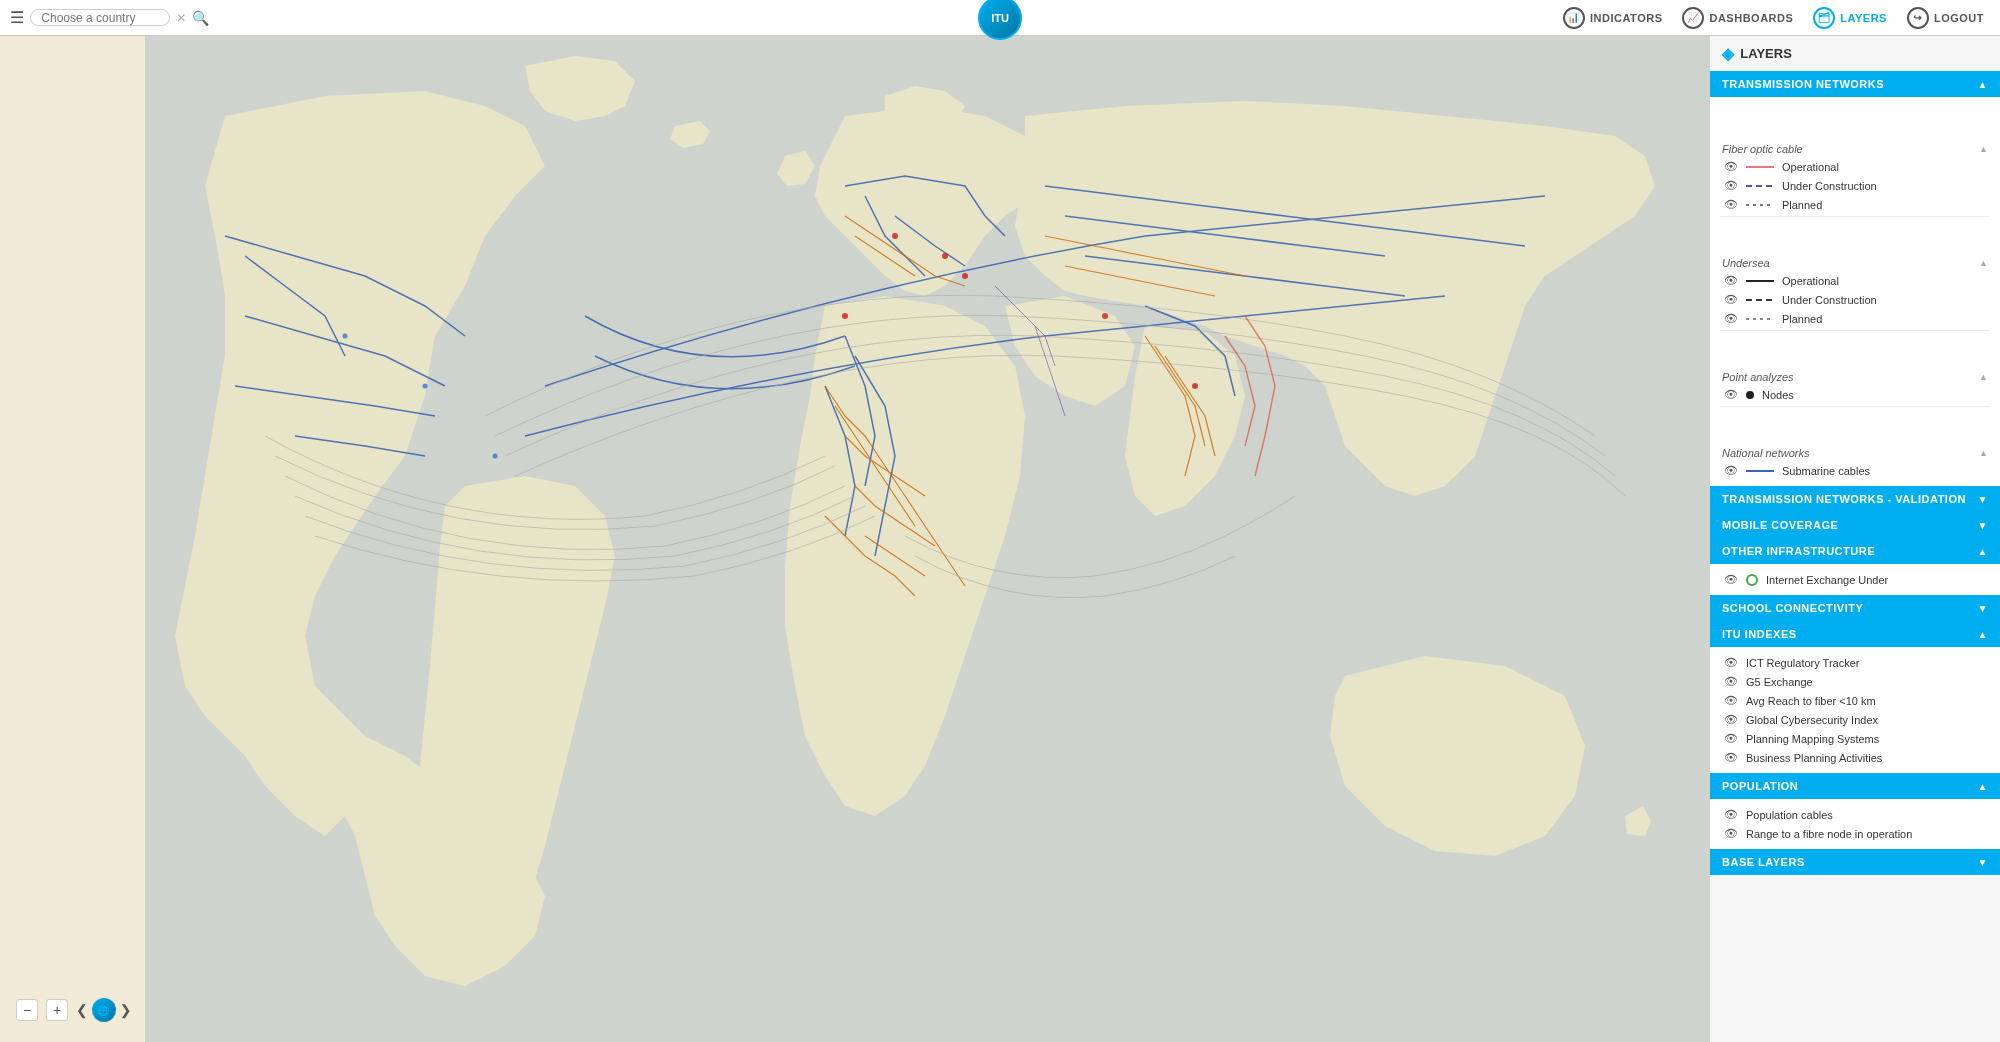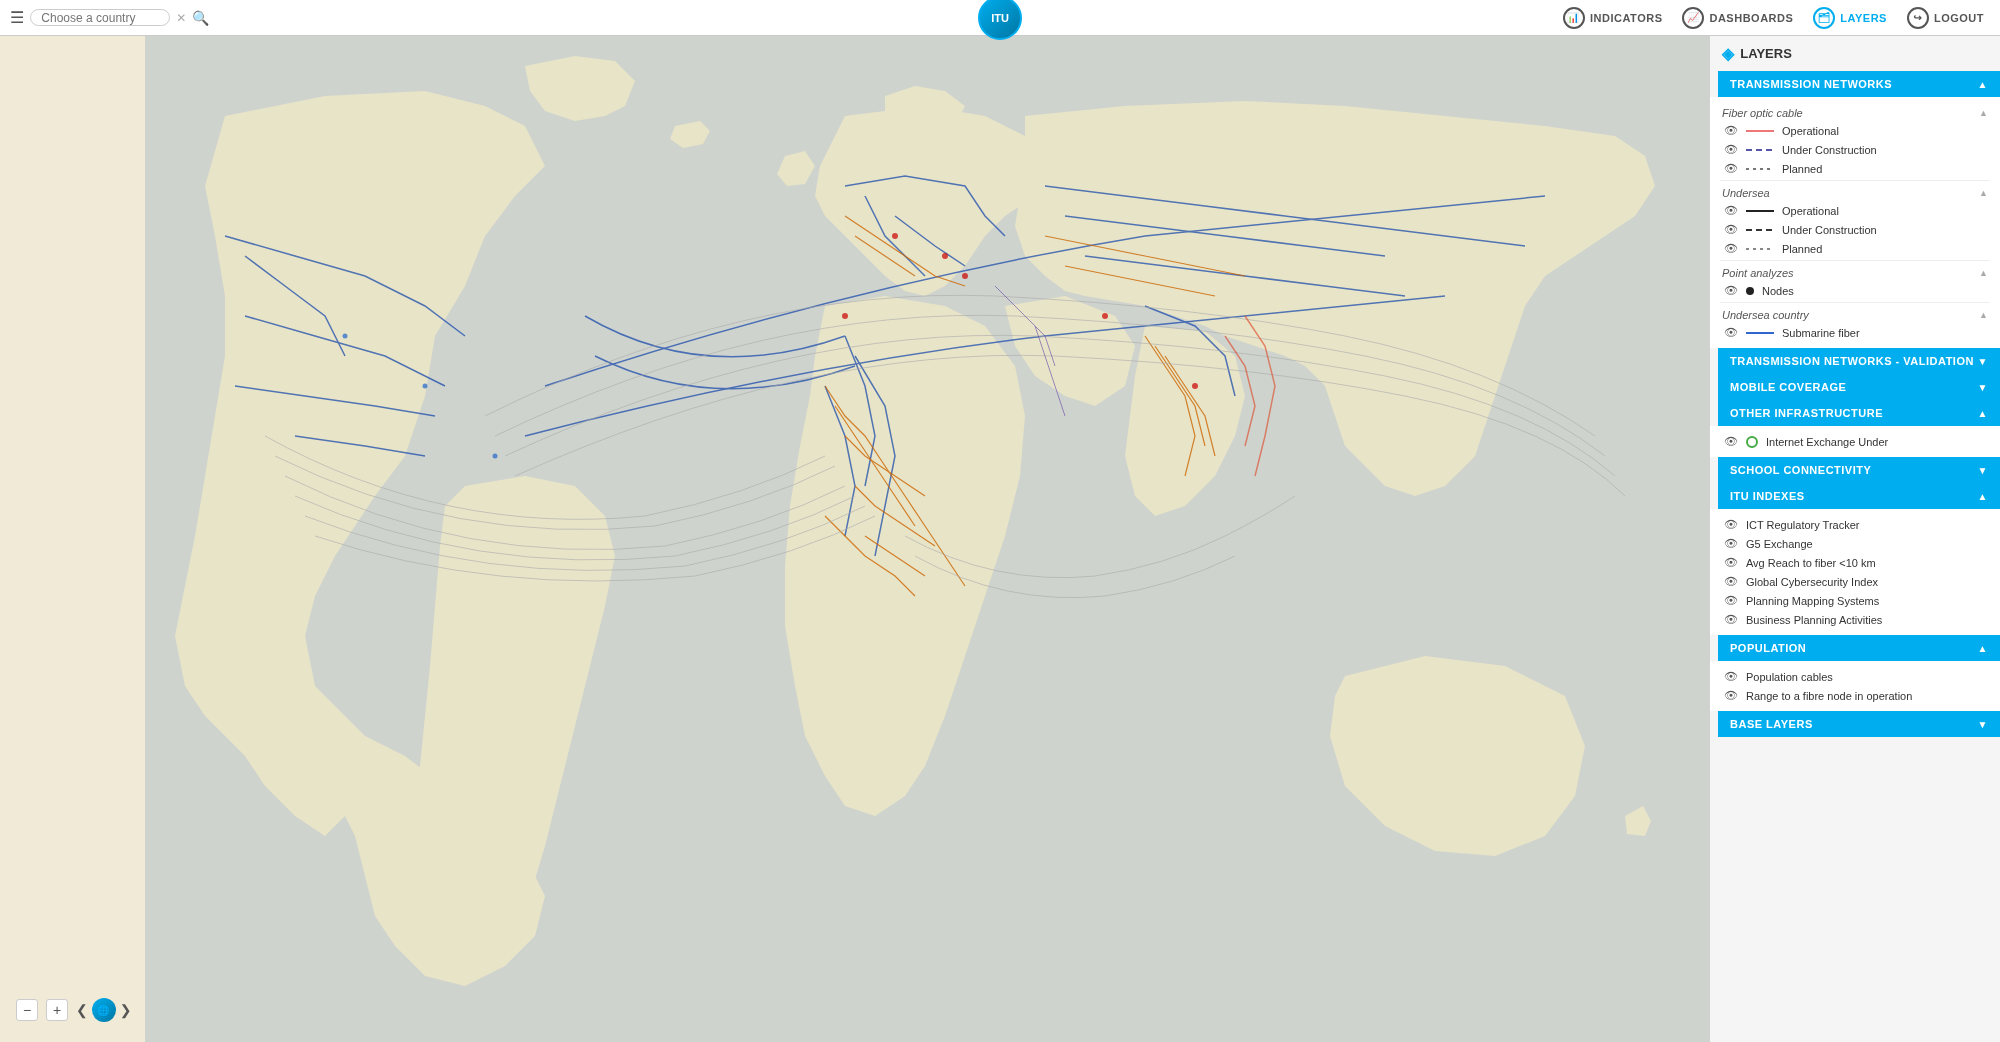--- a/index.html
+++ b/index.html
@@ -88,29 +88,29 @@
       background: #f5f5f5; padding: 8px 12px;
       display: flex; align-items: center; gap: 6px;
     }
     .panel-header .layers-icon { color: #00aeef; font-size: 16px; }
     .panel-header span { font-weight: bold; font-size: 13px; color: #333; }
 
     .section-header {
       background: #00aeef; color: white; padding: 7px 12px;
       display: flex; align-items: center; justify-content: space-between;
       cursor: pointer; font-size: 11px; font-weight: bold;
-      text-transform: uppercase; letter-spacing: 0.5px; margin-left: 8px;
+      text-transform: uppercase; letter-spacing: 0.5px;
     }
     .section-header .chevron { font-size: 10px; }
 
     .section-body { background: #fff; padding: 6px 10px; }
 
     .layer-group-title {
       font-size: 11px; color: #555; padding: 4px 2px 2px 2px; font-style: italic;
-      display: flex; align-items: center; justify-content: space-between;
+      display: flex; align-items: center; justify-content: space-between; margin-top: 36px;
     }
     .layer-group-title .mini-chevron { font-size: 9px; color: #aaa; }
 
     .layer-item {
       display: flex; align-items: center; gap: 8px; padding: 3px 4px;
       font-size: 11px; color: #333;
     }
     .eye-icon { font-size: 11px; color: #555; cursor: pointer; }
 
     .line-solid { display: inline-block; width: 28px; height: 2px; background: #e77; }
@@ -382,27 +382,27 @@
     </div>
     <div class="layer-item">
       <span class="eye-icon">👁</span>
       <span class="dot-black"></span>
       <span>Nodes</span>
     </div>
 
     <div class="divider"></div>
 
     <div class="layer-group-title">
-      <span>Undersea country</span>
+      <span>National networks</span>
       <span class="mini-chevron">▲</span>
     </div>
     <div class="layer-item">
       <span class="eye-icon">👁</span>
       <span class="line-solid-blue"></span>
-      <span>Submarine fiber</span>
+      <span>Submarine cables</span>
     </div>
   </div>
 
   <div class="section-header">
     <span>TRANSMISSION NETWORKS - VALIDATION</span>
     <span class="chevron">▼</span>
   </div>
 
   <div class="section-header">
     <span>MOBILE COVERAGE</span>

